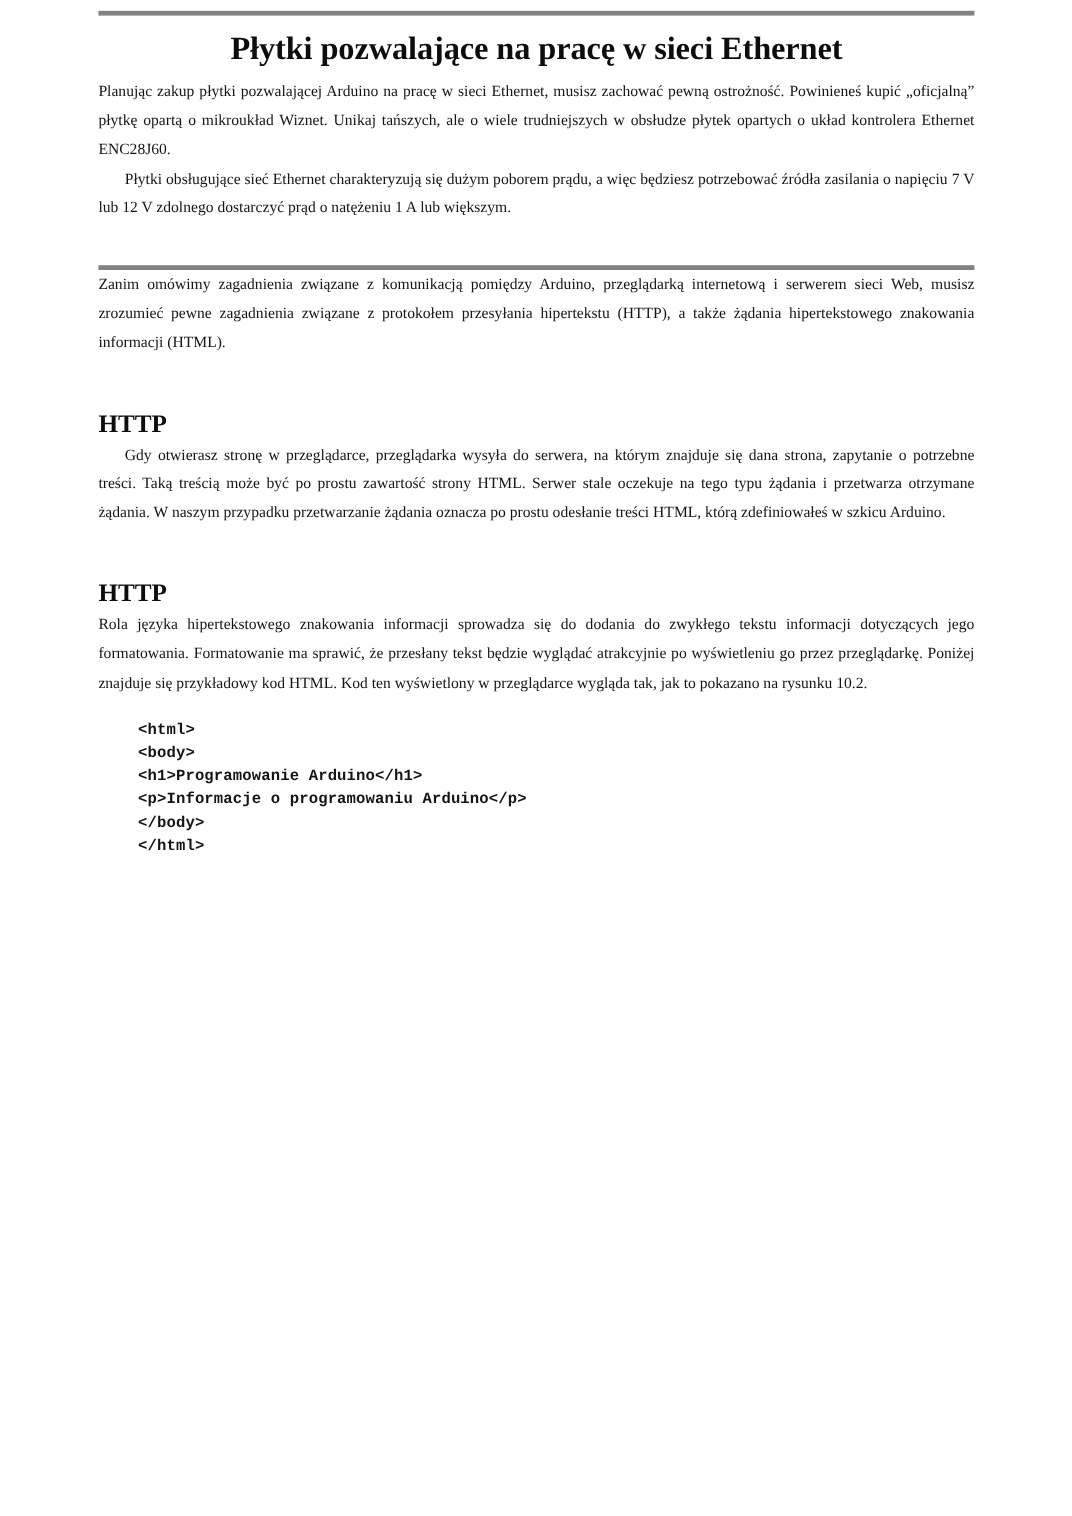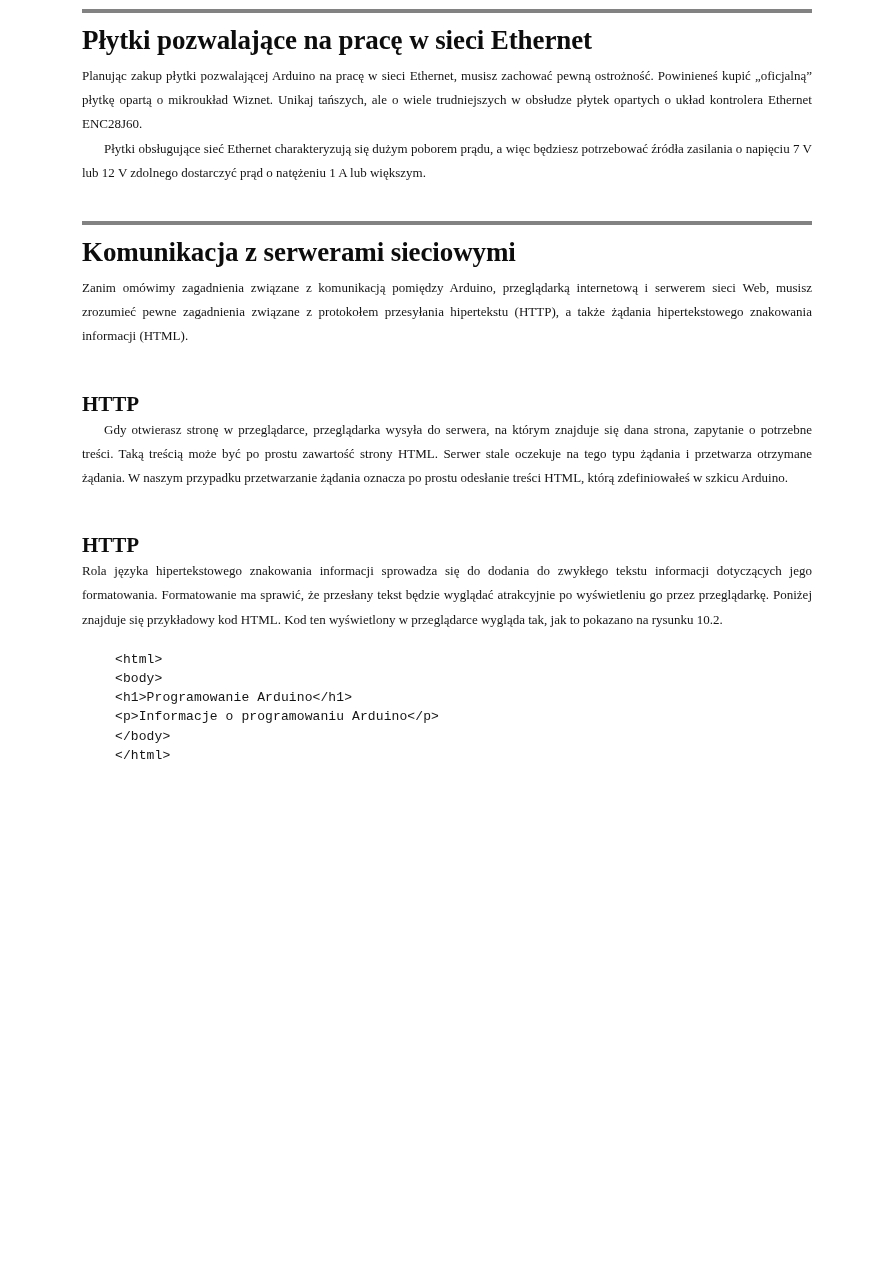--- a/index.html
+++ b/index.html
@@ -58,20 +58,21 @@
 
   
   h1.sec {
     font-family: "Liberation Serif", "DejaVu Serif", serif;
     font-weight: bold;
     font-size: 27px;
     line-height: 32px;
     margin: 11px 0 8px 0;
     letter-spacing: -0.1px;
     color: #0d0d0d;
+    text-align: center;
   }
   h2.sub {
     font-family: "Liberation Serif", "DejaVu Serif", serif;
     font-weight: bold;
     font-size: 21px;
     line-height: 22px;
     margin: 0 0 3px 0;
     color: #0d0d0d;
   }
 
@@ -93,39 +94,39 @@
   
   pre.code {
     font-family: "Liberation Mono", "DejaVu Sans Mono", monospace;
     font-size: 13px;
     line-height: 19.2px;
     margin: 0;
     padding: 0 0 0 33px;
     color: #141414;
     white-space: pre;
     letter-spacing: 0.1px;
+    font-weight: bold;
   }
 </style>
 </head>
 <body>
 
 <div class="page">
   <div class="content">
 
 
     <div class="rule rule-first" style="background: rgb(130, 130, 130);"></div>
 
     <h1 class="sec">Płytki pozwalające na pracę w sieci Ethernet</h1>
 
     <p class="body">Planując zakup płytki pozwalającej Arduino na pracę w sieci Ethernet, musisz zachować pewną ostrożność. Powinieneś kupić „oficjalną” płytkę opartą o mikroukład Wiznet. Unikaj tańszych, ale o wiele trudniejszych w obsłudze płytek opartych o układ kontrolera Ethernet ENC28J60.</p>
     <p class="body indent">Płytki obsługujące sieć Ethernet charakteryzują się dużym poborem prądu, a więc będziesz potrzebować źródła zasilania o napięciu 7 V lub 12 V zdolnego dostarczyć prąd o natężeniu 1 A lub większym.</p>
 
     <div class="rule rule-second" style="background: rgb(130, 130, 130);"></div>
 
-    <h1 class="sec">Komunikacja z serwerami sieciowymi</h1>
 
     <p class="body">Zanim omówimy zagadnienia związane z komunikacją pomiędzy Arduino, przeglądarką internetową i serwerem sieci Web, musisz zrozumieć pewne zagadnienia związane z protokołem przesyłania hipertekstu (HTTP), a także żądania hipertekstowego znakowania informacji (HTML).</p>
 
     <div class="gap-lg"></div>
 
     <h2 class="sub">HTTP</h2>
     <p class="body indent">Gdy otwierasz stronę w przeglądarce, przeglądarka wysyła do serwera, na którym znajduje się dana strona, zapytanie o potrzebne treści. Taką treścią może być po prostu zawartość strony HTML. Serwer stale oczekuje na tego typu żądania i przetwarza otrzymane żądania. W naszym przypadku przetwarzanie żądania oznacza po prostu odesłanie treści HTML, którą zdefiniowałeś w szkicu Arduino.</p>
 
     <div class="gap-lg"></div>
 

